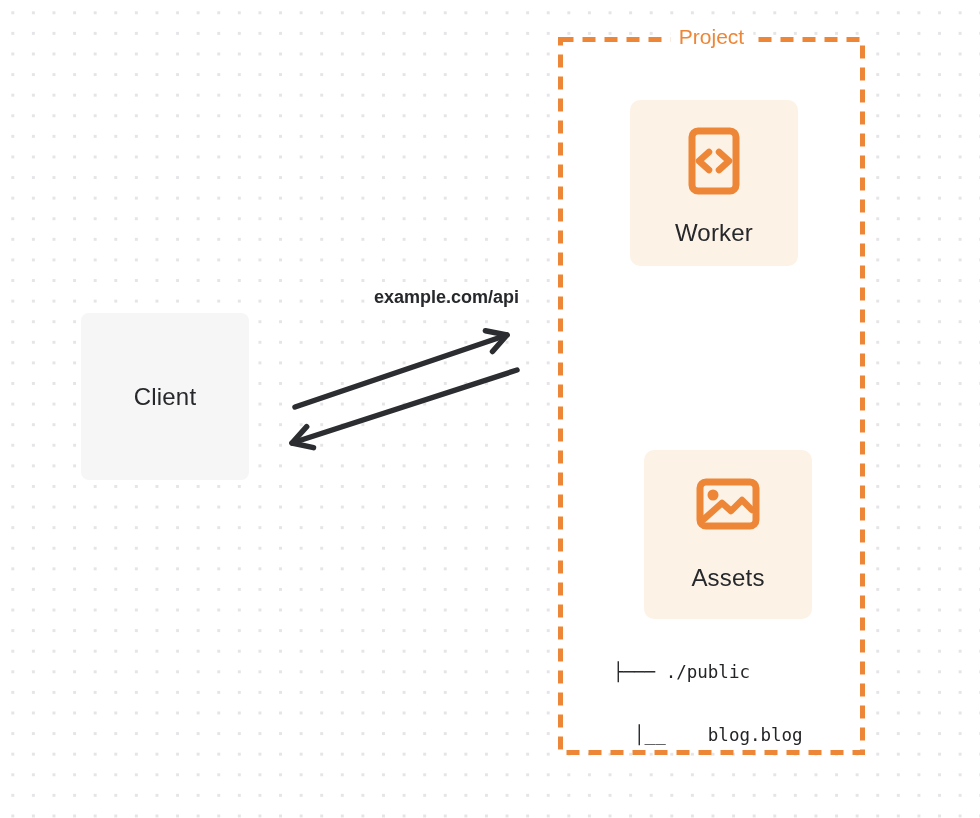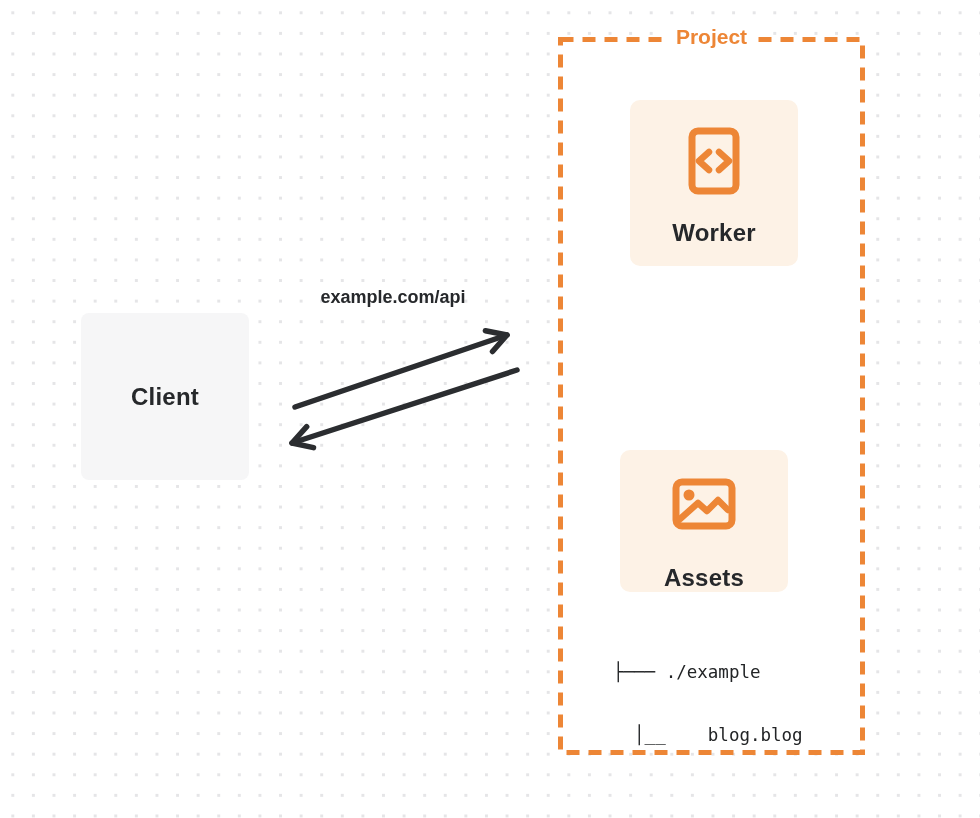--- a/index.html
+++ b/index.html
@@ -24,27 +24,27 @@
   }
 
   
   .client-box{
     position:absolute;left:81px;top:313px;width:168px;height:167px;
     background:var(--client-bg);
     border-radius:8px;
     display:flex;align-items:center;justify-content:center;
   }
   .node-label{
-    font-size:24px;font-weight:700;color:var(--ink);letter-spacing:.2px;text-align:right;
+    font-size:24px;font-weight:400;color:var(--ink);letter-spacing:.2px;text-align:right;
   }
 
   
   .request-label{
     position:absolute;left:267px;top:287px;width:252px;
-    text-align:center;
+    text-align:right;
     font-size:18px;font-weight:700;color:var(--ink);
   }
 
   
   .arrows{position:absolute;left:280px;top:317px;width:252px;height:146px;}
   .arrow-stroke{
     stroke:var(--arrow-ink);stroke-width:5.5;fill:none;
     stroke-linecap:round;stroke-linejoin:round;
   }
 
@@ -56,35 +56,35 @@
   .project-border rect{
     fill:var(--canvas-bg);
     stroke:var(--accent-orange);
     stroke-width:5;
     stroke-dasharray:13 9;
   }
   .project-title{
     position:absolute;left:50%;top:0;transform:translate(-50%,-50%);
     background:var(--canvas-bg);
     padding:0 9px;
-    font-size:21px;font-weight:700;color:var(--accent-orange);
+    font-size:21px;font-weight:400;color:var(--accent-orange);
     white-space:nowrap;
   }
 
   
   .card{
     position:absolute;width:168px;
     background:var(--card-bg);
     border-radius:10px;
     display:flex;flex-direction:column;align-items:center;
   }
   .card.worker{left:72px;top:63px;height:166px;padding-top:0;}
   .card.worker .icon{margin-top:27px;}
   .card.worker .node-label{margin-top:24px;}
-  .card.assets{left:62px;top:413px;height:142px;}
+  .card.assets{left:86px;top:413px;height:169px;}
   .card.assets .icon{margin-top:28px;}
   .card.assets .node-label{margin-top:34px;}
   .icon-stroke{
     stroke:var(--accent-orange);fill:none;
     stroke-linecap:round;stroke-linejoin:round;
   }
   .icon-fill{fill:var(--accent-orange);}
 
   
   .tree{
@@ -136,19 +136,19 @@
     <div class="card assets">
       <svg class="icon" width="64" height="52" viewBox="0 0 64 52">
         <rect class="icon-stroke" x="4" y="4" width="56" height="44" rx="6" stroke-width="7"></rect>
         <circle class="icon-fill" cx="17" cy="17" r="5.5"></circle>
         <polyline class="icon-stroke" points="8,41 26,25 35,33 46,22 56,32" stroke-width="6.5"></polyline>
       </svg>
       <span class="node-label">Assets</span>
     </div>
 
     <div class="tree">
-      <span>├─── ./example</span>
+      <span>├─── ./public</span>
       <span>  │__    blog.blog</span>
       
     </div>
   </div>
 
 </div>
 
 </body></html>

